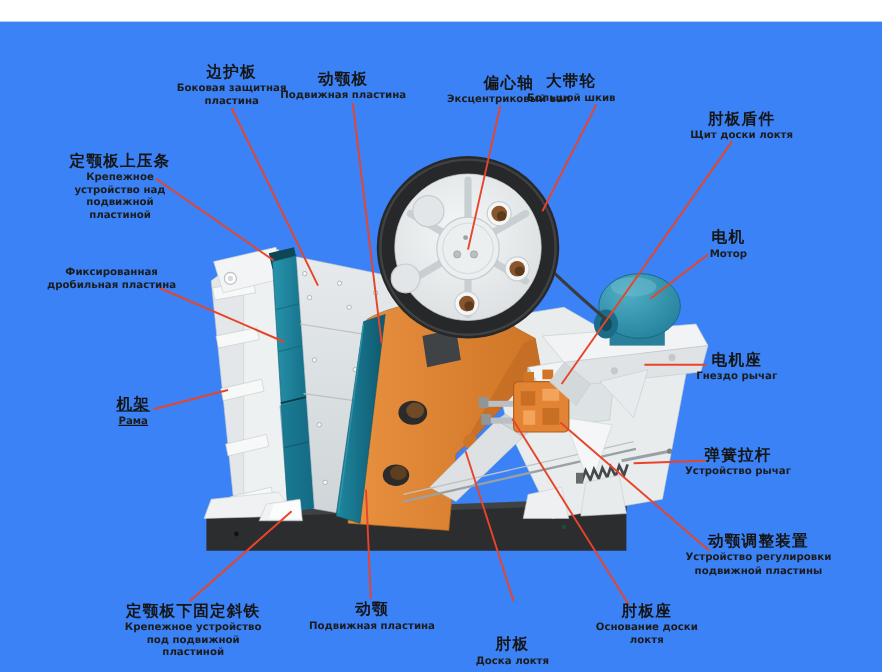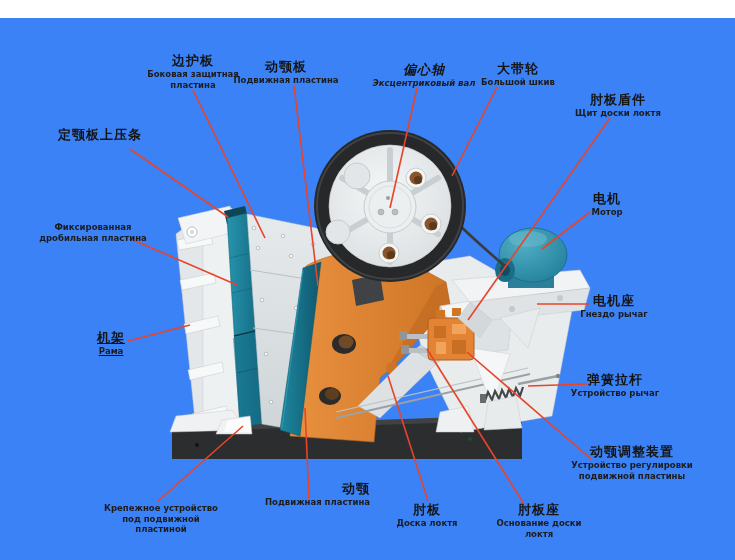--- a/index.html
+++ b/index.html
@@ -232,44 +232,46 @@
       <line x1="428" y1="483" x2="388" y2="358"></line>
     </g>
   </svg>
 
   <div class="label" style="left:138px;top:35px;width:110px;">
     <span class="cn">边护板</span>
     <span class="ru">Боковая защитная пластина</span>
   </div>
   <div class="label" style="left:57px;top:109px;width:86px;">
     <span class="cn">定颚板上压条</span>
+    <span class="ru">Крепежное устройство над подвижной пластиной</span>
   </div>
   <div class="label" style="left:38px;top:203px;width:110px;">
     <span class="ru">Фиксированная дробильная пластина</span>
   </div>
   <div class="label" style="left:71px;top:312px;width:80px;text-decoration:underline;">
     <span class="cn">机架</span>
     <span class="ru">Рама</span>
   </div>
   <div class="label" style="left:96px;top:484px;width:130px;">
+    <span class="cn">定颚板下固定斜铁</span>
     <span class="ru">Крепежное устройство под подвижной пластиной</span>
   </div>
-  <div class="label" style="left:250px;top:463px;width:120px;text-align:right;">
+  <div class="label" style="left:250px;top:483px;width:120px;">
     <span class="cn">动颚</span>
     <span class="ru">Подвижная пластина</span>
   </div>
   <div class="label" style="left:226px;top:41px;width:120px;">
     <span class="cn">动颚板</span>
     <span class="ru">Подвижная пластина</span>
   </div>
-  <div class="label" style="left:364px;top:44px;width:120px;font-style:italic;">
+  <div class="label" style="left:364px;top:44px;width:120px;">
     <span class="cn">偏心轴</span>
     <span class="ru">Эксцентриковый вал</span>
   </div>
-  <div class="label" style="left:468px;top:43px;width:100px;text-align:center;">
+  <div class="label" style="left:426px;top:43px;width:100px;text-align:center;">
     <span class="cn">大带轮</span>
     <span class="ru">Большой шкив</span>
   </div>
   <div class="label" style="left:568px;top:74px;width:100px;">
     <span class="cn">肘板盾件</span>
     <span class="ru">Щит доски локтя</span>
   </div>
   <div class="label" style="left:577px;top:173px;width:60px;">
     <span class="cn">电机</span>
     <span class="ru">Мотор</span>
@@ -283,18 +285,18 @@
     <span class="ru">Устройство рычаг</span>
   </div>
   <div class="label" style="left:571px;top:426px;width:122px;">
     <span class="cn">动颚调整装置</span>
     <span class="ru">Устройство регулировки подвижной пластины</span>
   </div>
   <div class="label" style="left:489px;top:484px;width:100px;">
     <span class="cn">肘板座</span>
     <span class="ru">Основание доски локтя</span>
   </div>
-  <div class="label" style="left:392px;top:484px;width:70px;">
+  <div class="label" style="left:392px;top:512px;width:70px;">
     <span class="cn">肘板</span>
     <span class="ru">Доска локтя</span>
   </div>
 
 </div>
 
 </body></html>

